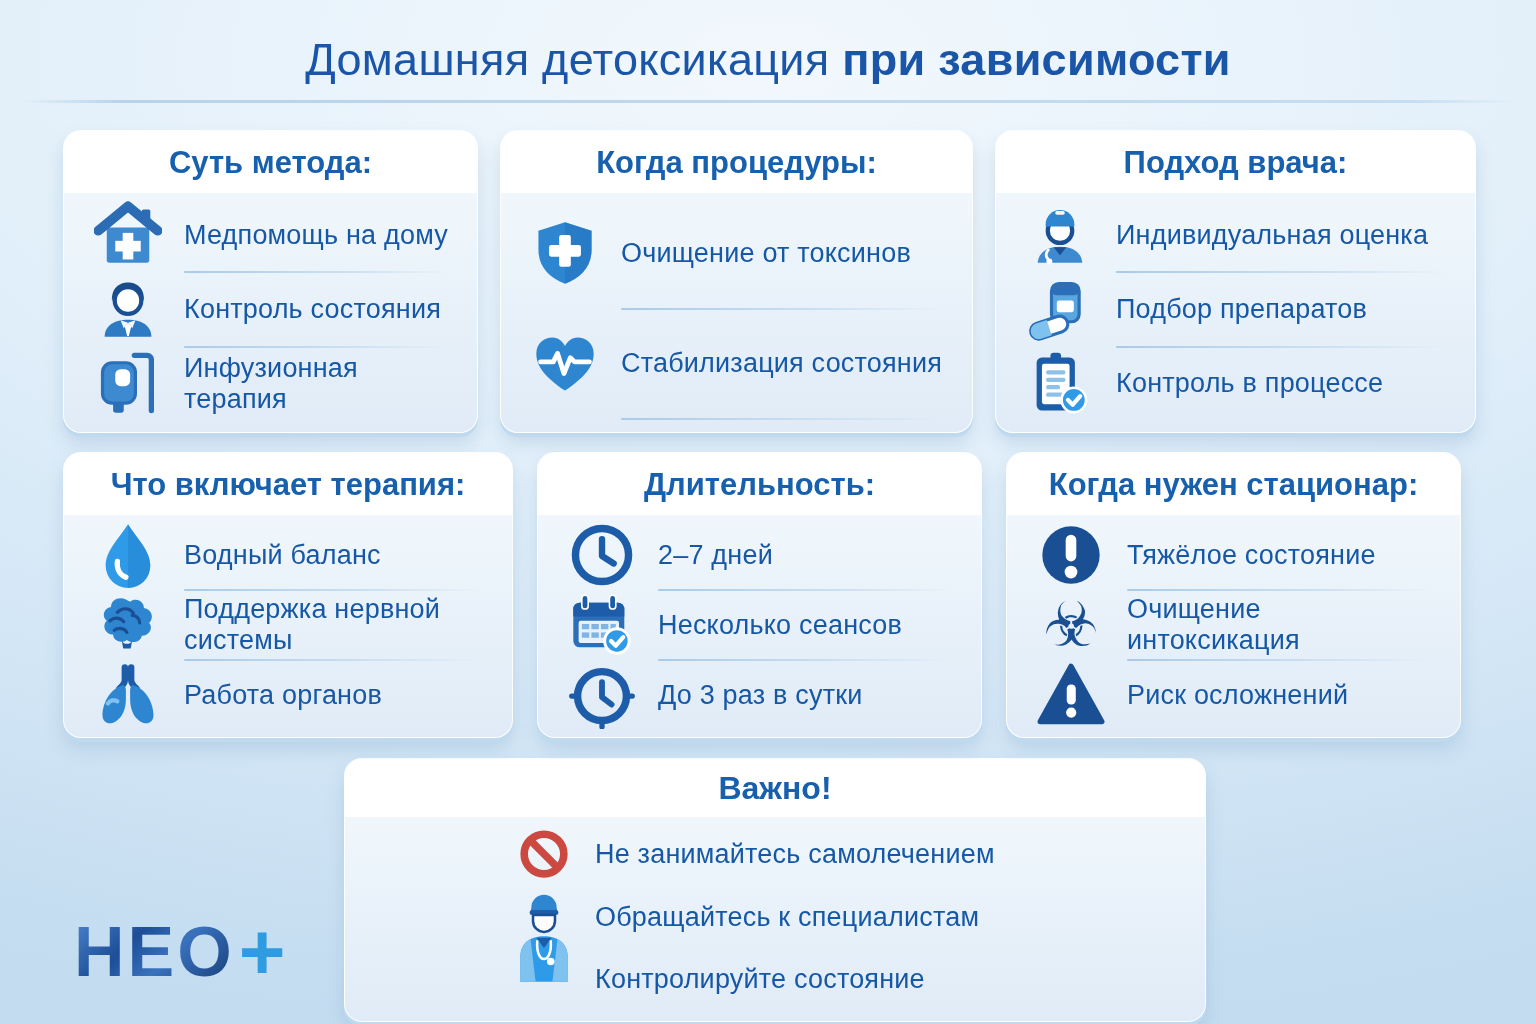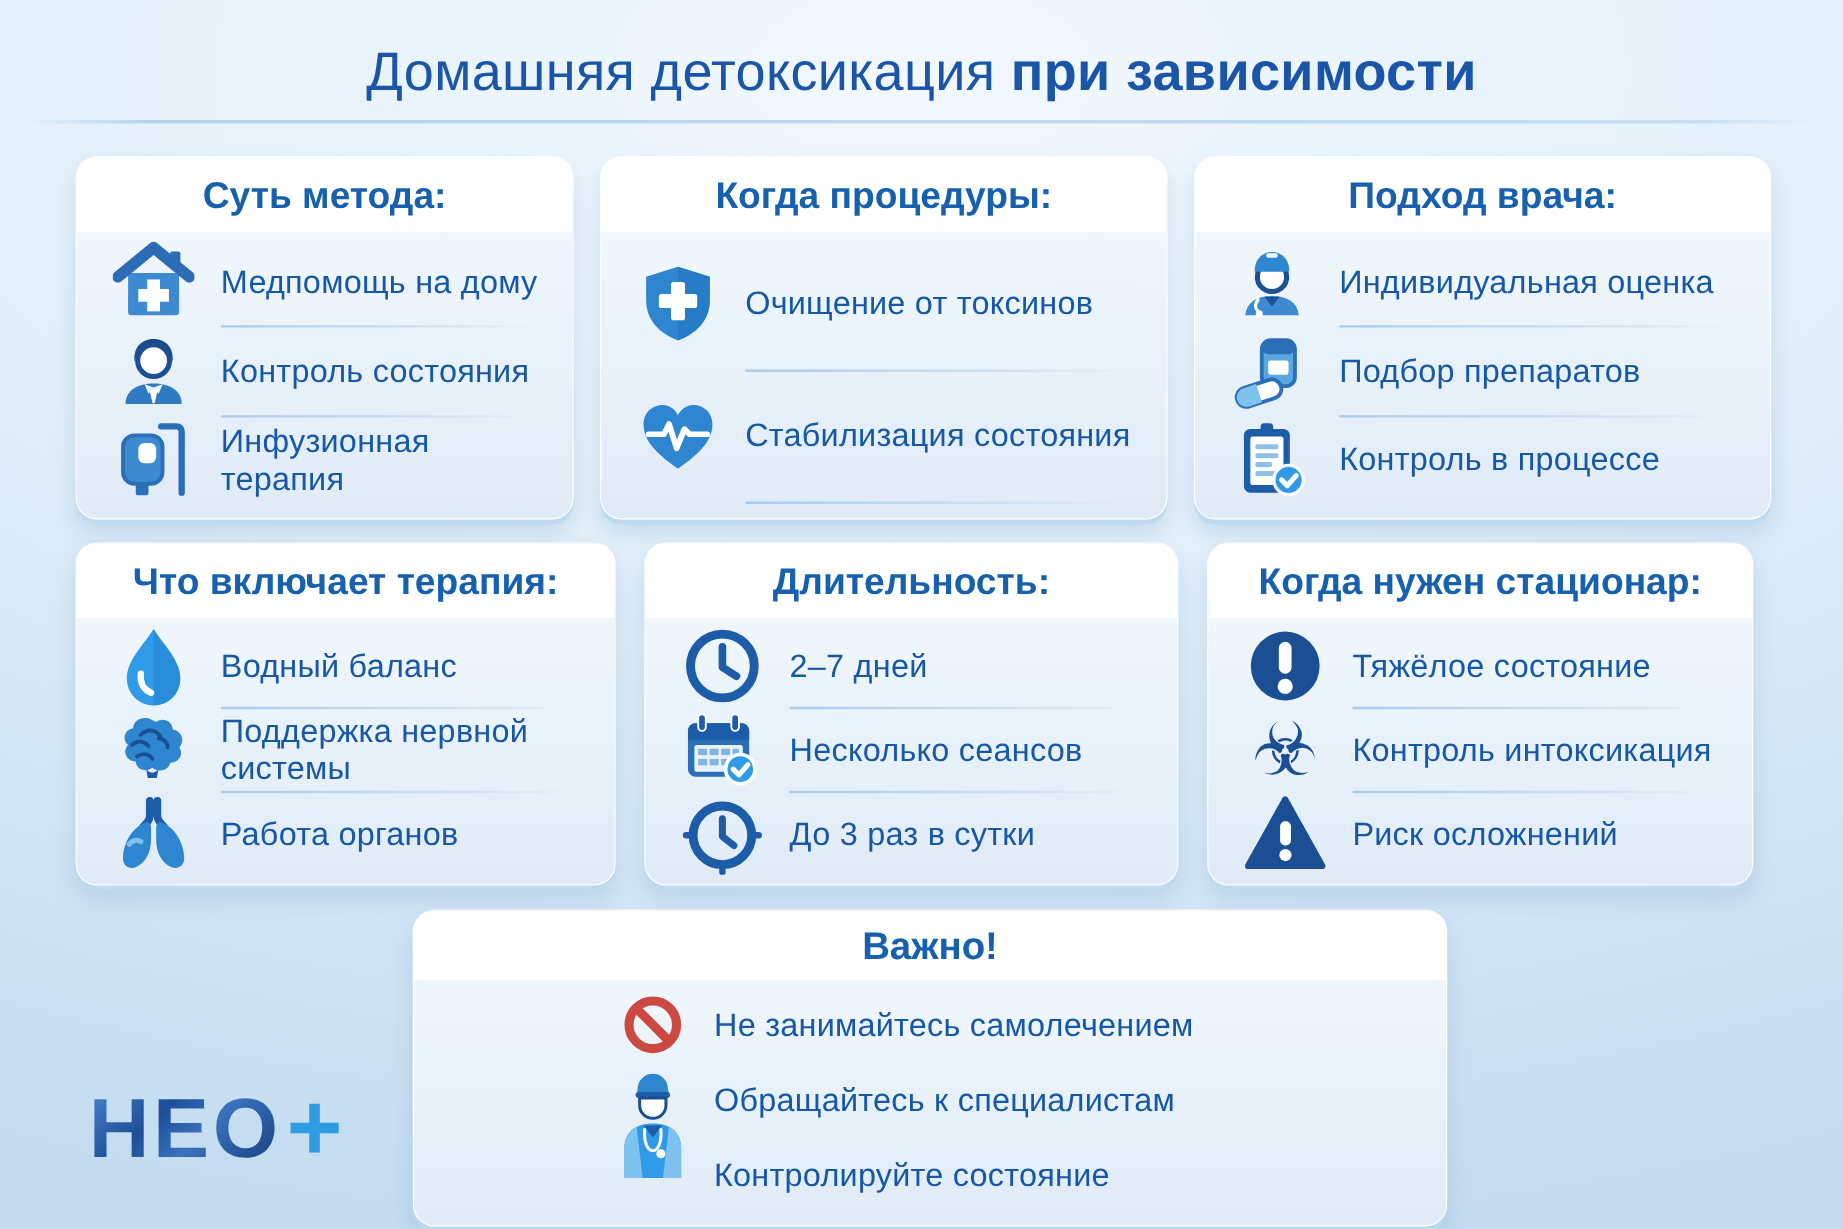--- a/index.html
+++ b/index.html
@@ -55,21 +55,21 @@
   .card--important { width:862px; height:264px;margin-left:26px; }
   .card--important .card-title { font-size:32px; padding:11px 0 10px; }
   .imp-body { padding:6px 30px 10px 172px; }
   .imp-body .item { gap:24px; }
   .imp-body .icon { width:54px; height:54px; }
   .imp-body .label { font-size:27px; }
   .imp-body [data-icon="surgeon"] { position:relative; }
   .imp-body [data-icon="surgeon"] svg { position:absolute; top:-4px; left:0; width:54px; height:102px; }
 
   
-  .logo { position:absolute; left:74px; bottom:44px; display:flex; align-items:center; line-height:1; }
+  .logo { position:absolute; left:74px; bottom:32px; display:flex; align-items:center; line-height:1; }
   .logo-neo {
     font-size:70px; font-weight:bold; letter-spacing:3px; color:#1D4E97;
   }
   @supports ((-webkit-background-clip:text) or (background-clip:text)) {
     .logo-neo {
       background:linear-gradient(135deg,#4C86CF 0%, #1D4E97 35%, #3A72BE 58%, #143A74 100%);
       -webkit-background-clip:text; background-clip:text;
       -webkit-text-fill-color:transparent;
     }
   }
@@ -309,21 +309,21 @@
                   <circle cx="32" cy="48" r="6" fill="#fff"></circle>
                 </svg>
               </span>
               <span class="label">Тяжёлое состояние</span>
             </div>
             <div class="row-divider"></div>
             <div class="item">
               <span class="icon" data-icon="biohazard">
                 <span class="glyph">☣</span>
               </span>
-              <span class="label">Контроль интоксикация</span>
+              <span class="label">Очищение интоксикация</span>
             </div>
             <div class="row-divider"></div>
             <div class="item">
               <span class="icon" data-icon="warning-triangle">
                 <svg viewBox="0 0 64 64">
                   <path d="M32 5 L61 57 H3 Z" fill="#1B4F94" stroke="#1B4F94" stroke-width="5" stroke-linejoin="round"></path>
                   <rect x="28" y="22" width="8.5" height="19" rx="4" fill="#fff"></rect>
                   <circle cx="32.2" cy="48.5" r="4.8" fill="#fff"></circle>
                 </svg>
               </span>

